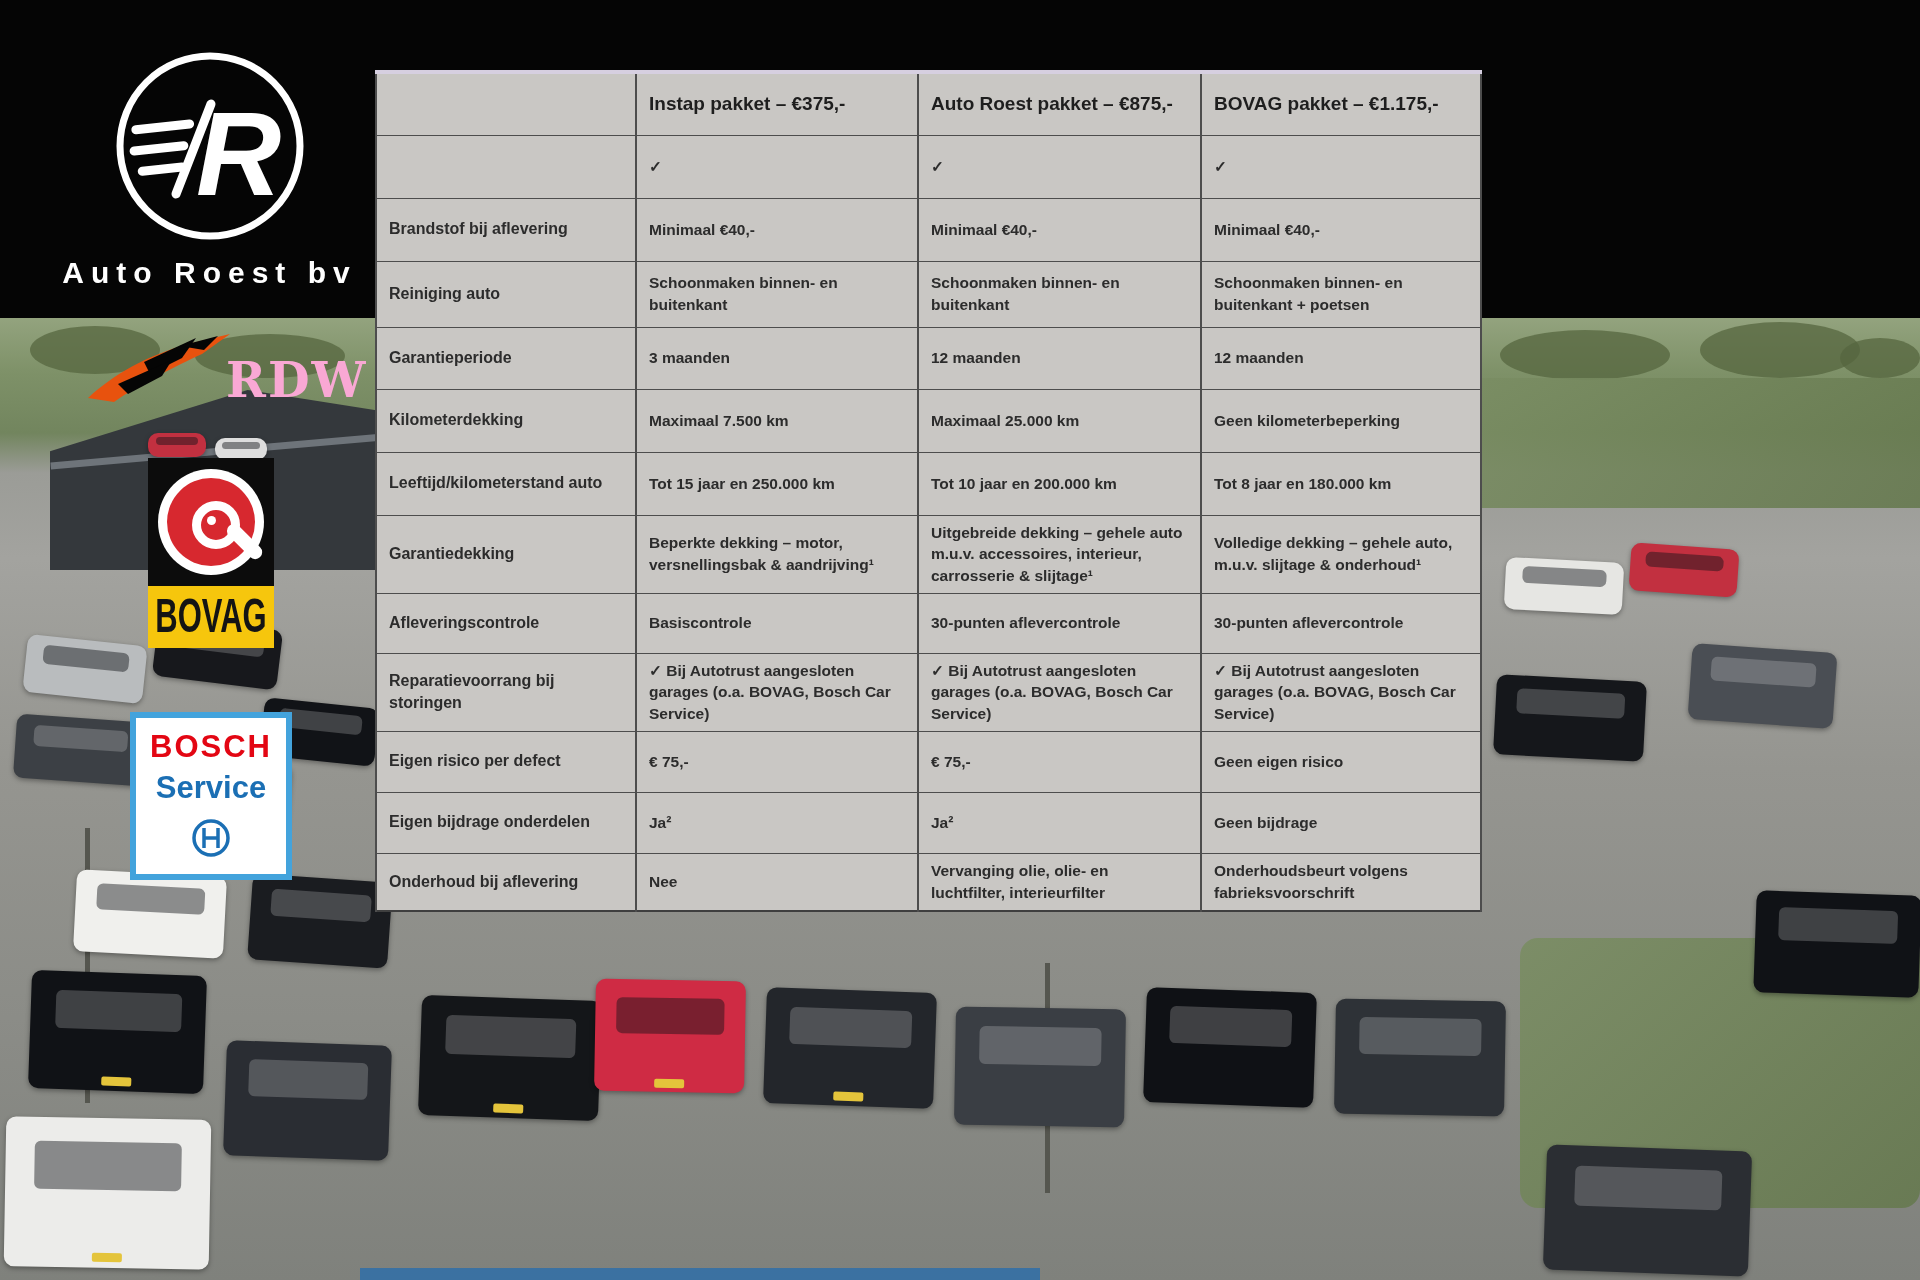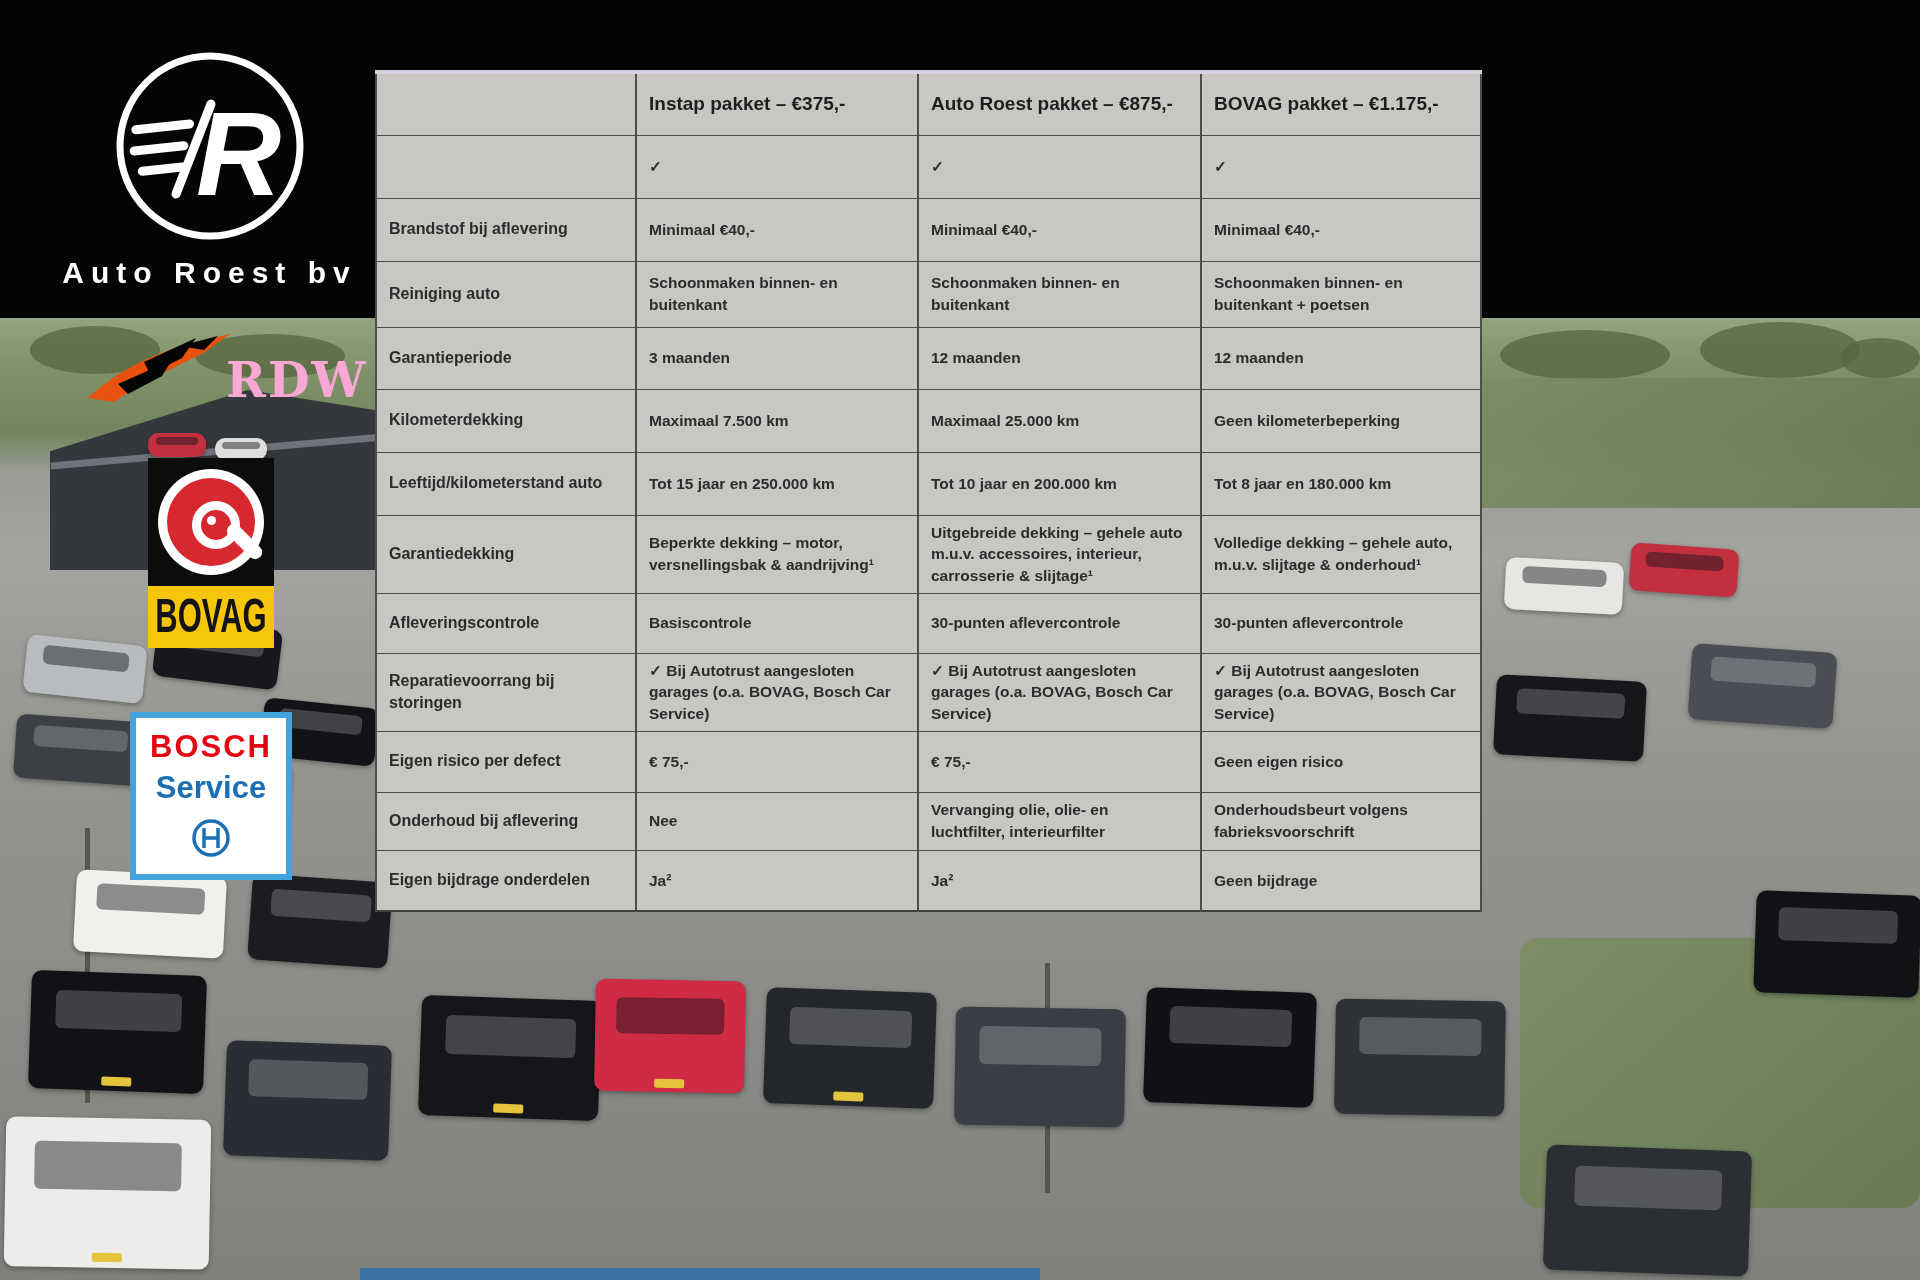--- a/index.html
+++ b/index.html
@@ -244,28 +244,28 @@
       <td>✓ Bij Autotrust aangesloten garages (o.a. BOVAG, Bosch Car Service)</td>
       <td>✓ Bij Autotrust aangesloten garages (o.a. BOVAG, Bosch Car Service)</td>
       <td>✓ Bij Autotrust aangesloten garages (o.a. BOVAG, Bosch Car Service)</td>
     </tr>
     <tr style="height:61px;">
       <th class="feat">Eigen risico per defect</th>
       <td>€ 75,-</td>
       <td>€ 75,-</td>
       <td>Geen eigen risico</td>
     </tr>
+    <tr style="height:61px;">
+      <th class="feat">Eigen bijdrage onderdelen</th>
+      <td>Ja²</td>
+      <td>Ja²</td>
+      <td>Geen bijdrage</td>
+    </tr>
     <tr style="height:58px;">
       <th class="feat">Onderhoud bij aflevering</th>
       <td>Nee</td>
       <td>Vervanging olie, olie- en luchtfilter, interieurfilter</td>
       <td>Onderhoudsbeurt volgens fabrieksvoorschrift</td>
     </tr>
-    <tr style="height:61px;">
-      <th class="feat">Eigen bijdrage onderdelen</th>
-      <td>Ja²</td>
-      <td>Ja²</td>
-      <td>Geen bijdrage</td>
-    </tr>
   </tbody>
     </table>
 
 </div>
 
 </body></html>

